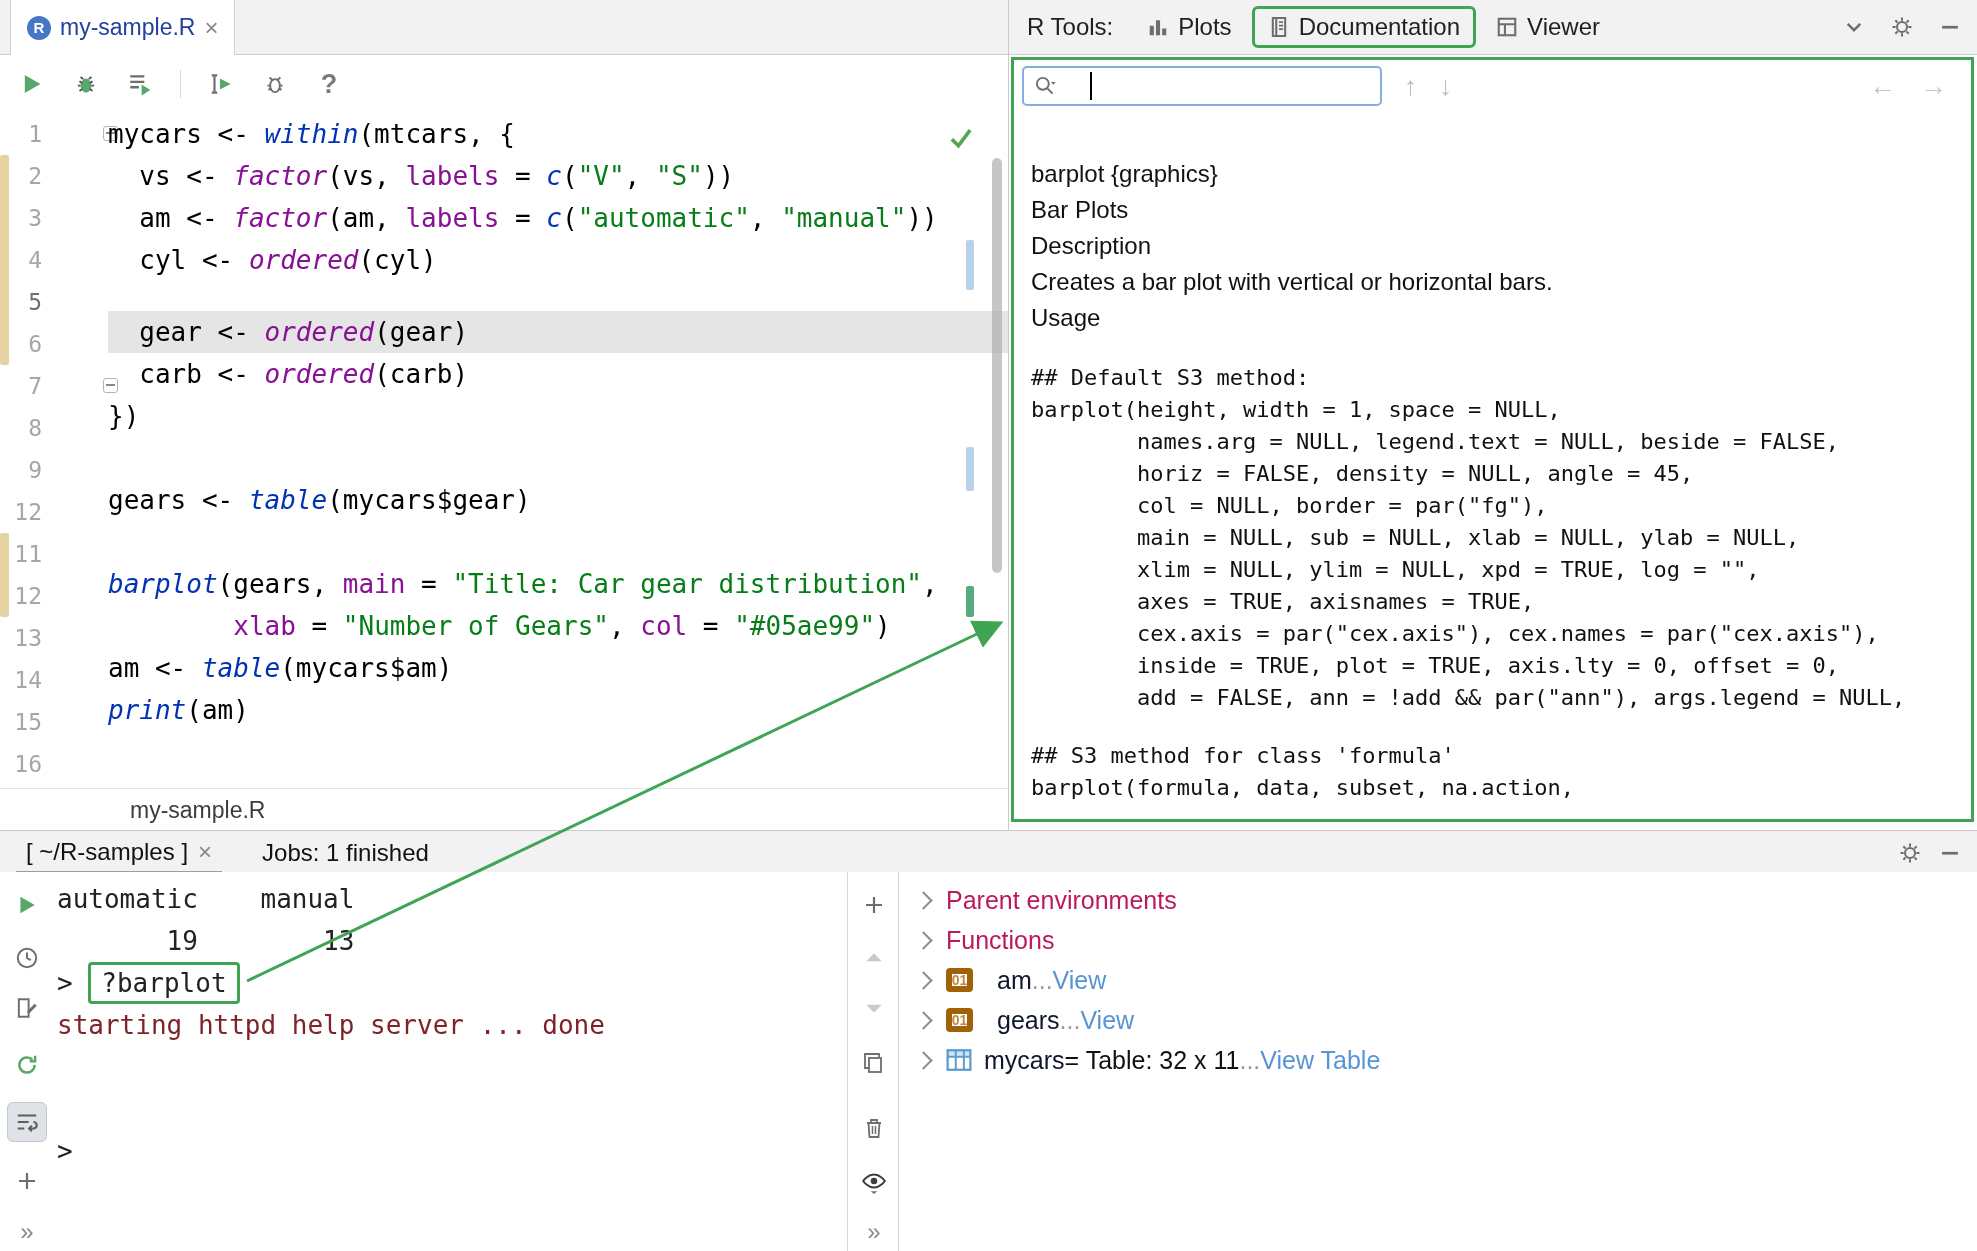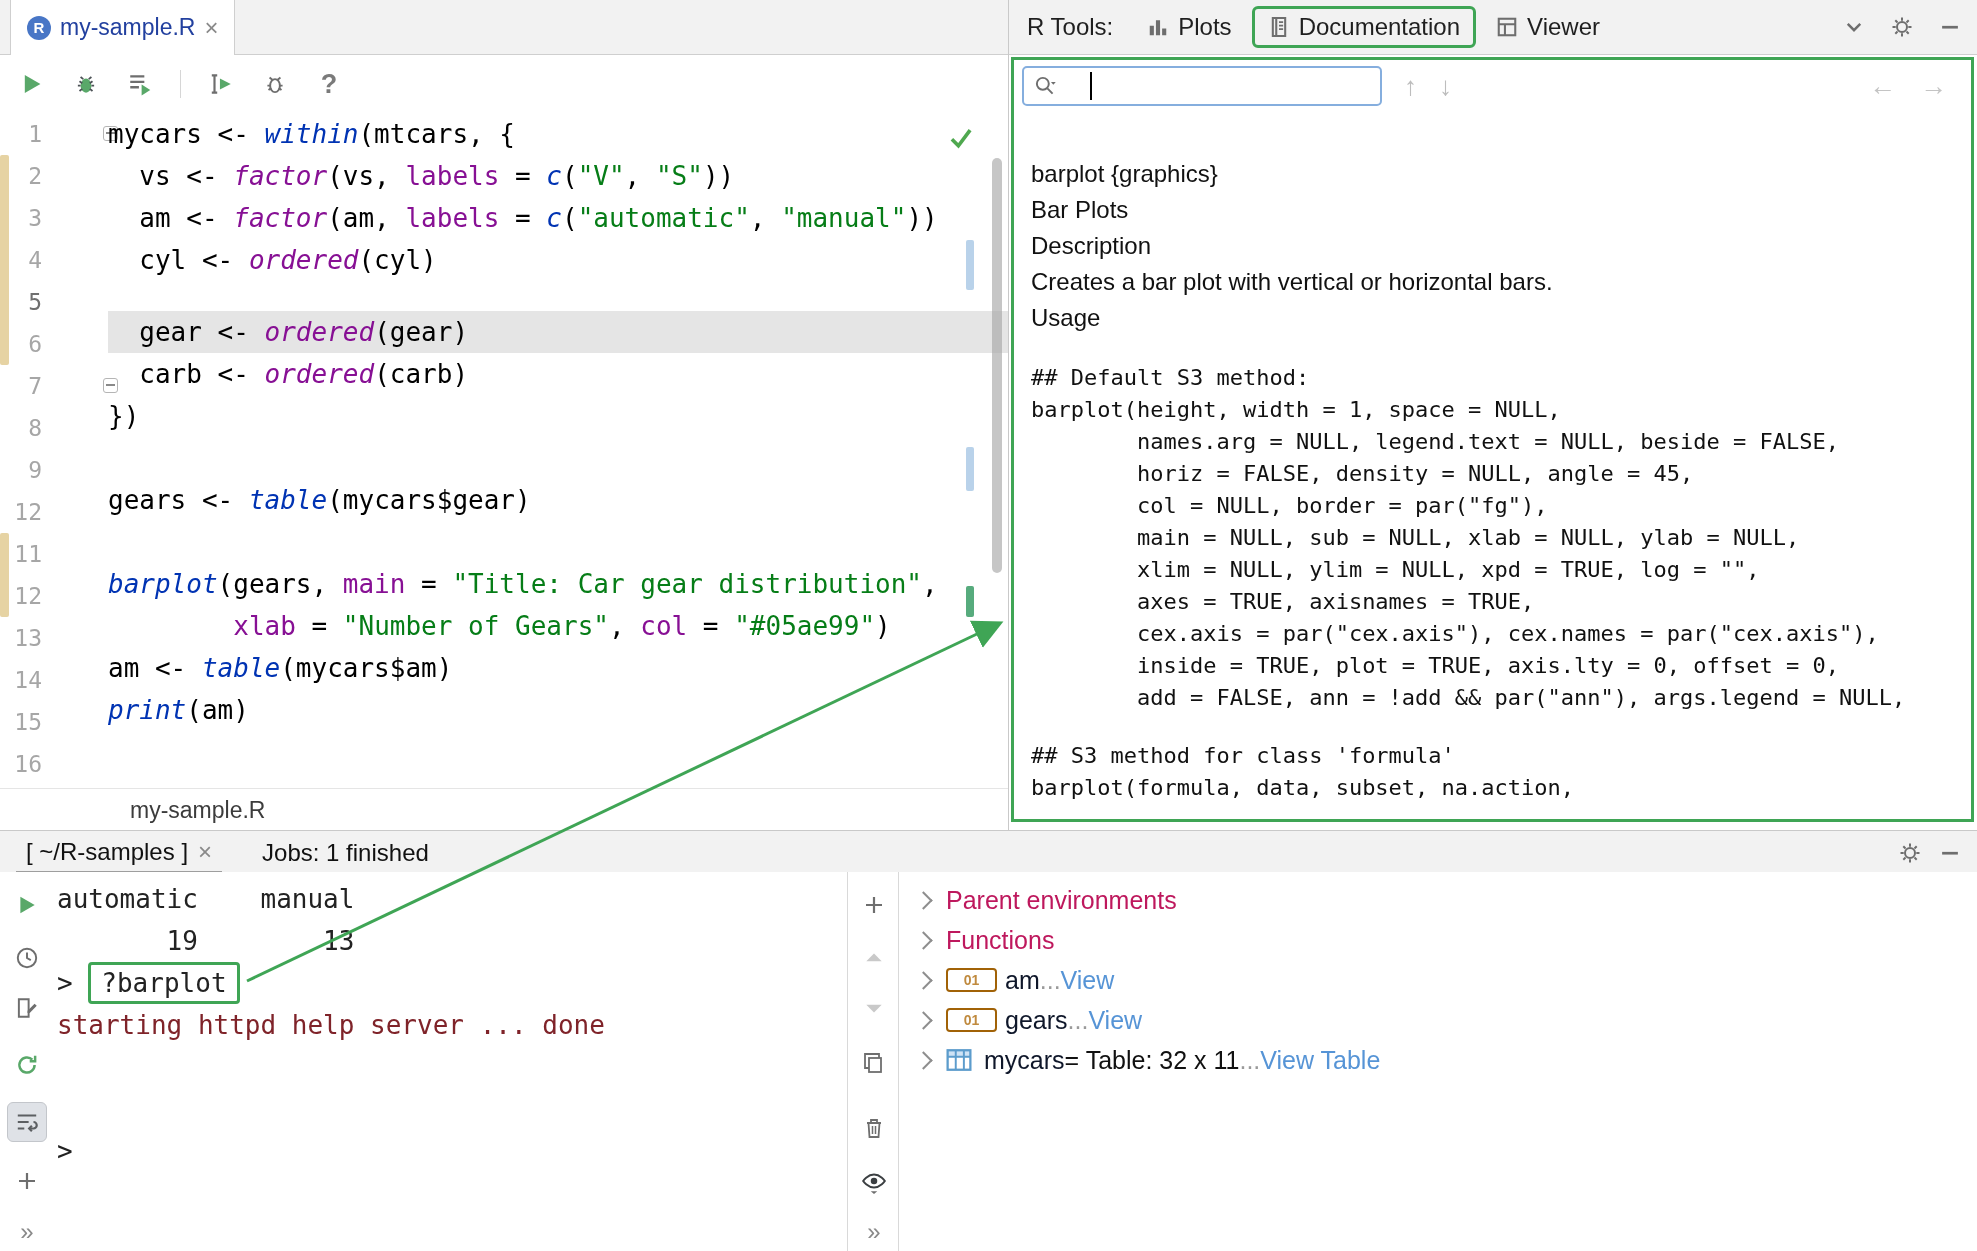--- a/index.html
+++ b/index.html
@@ -91,22 +91,22 @@
   .hl-box{border:3px solid #3fa555;border-radius:4px;padding:0 10px;display:inline-block;line-height:36px;}
 
   .mid-toolbar{position:absolute;left:847px;top:872px;width:52px;bottom:0;background:#fff;
                border-left:1px solid #d9d9d9;border-right:1px solid #d9d9d9;box-sizing:border-box;}
   .micon{position:absolute;left:12px;width:28px;height:28px;display:flex;align-items:center;justify-content:center;}
 
   .vars-pane{position:absolute;left:899px;top:872px;right:0;bottom:0;background:#fff;padding-top:8px;box-sizing:border-box;}
   .var-row{height:40px;display:flex;align-items:center;font-size:25px;}
   .chev{width:11px;height:11px;border-right:2px solid #8e8e8e;border-bottom:2px solid #8e8e8e;
         transform:rotate(-45deg);margin:0 16px 0 18px;flex:0 0 auto;}
-  .badge01{width:51px;height:24px;border:2px solid #a16207;border-radius:4px;color:#c08a3e;font-size:14px;font-weight:bold;
-           display:flex;align-items:center;justify-content:center;margin-right:8px;box-sizing:border-box;}
+  .badge01{width:27px;height:24px;border:6px solid #a16207;border-radius:4px;color:#c08a3e;font-size:14px;font-weight:bold;
+           display:flex;align-items:center;justify-content:center;margin-right:24px;box-sizing:border-box;}
   .tbl-icon{width:26px;height:26px;margin-right:12px;display:flex;}
   .var-label{color:#be185d;}
   .var-name{color:#0f172a;}
   .var-detail{color:#111;}
   .var-dots{color:#9a9a9a;}
   .var-link{color:#5694d6;}
 
   .arrow-overlay{position:absolute;left:0;top:0;width:1977px;height:1251px;pointer-events:none;z-index:60;}
   svg{display:block;}
 </style>

